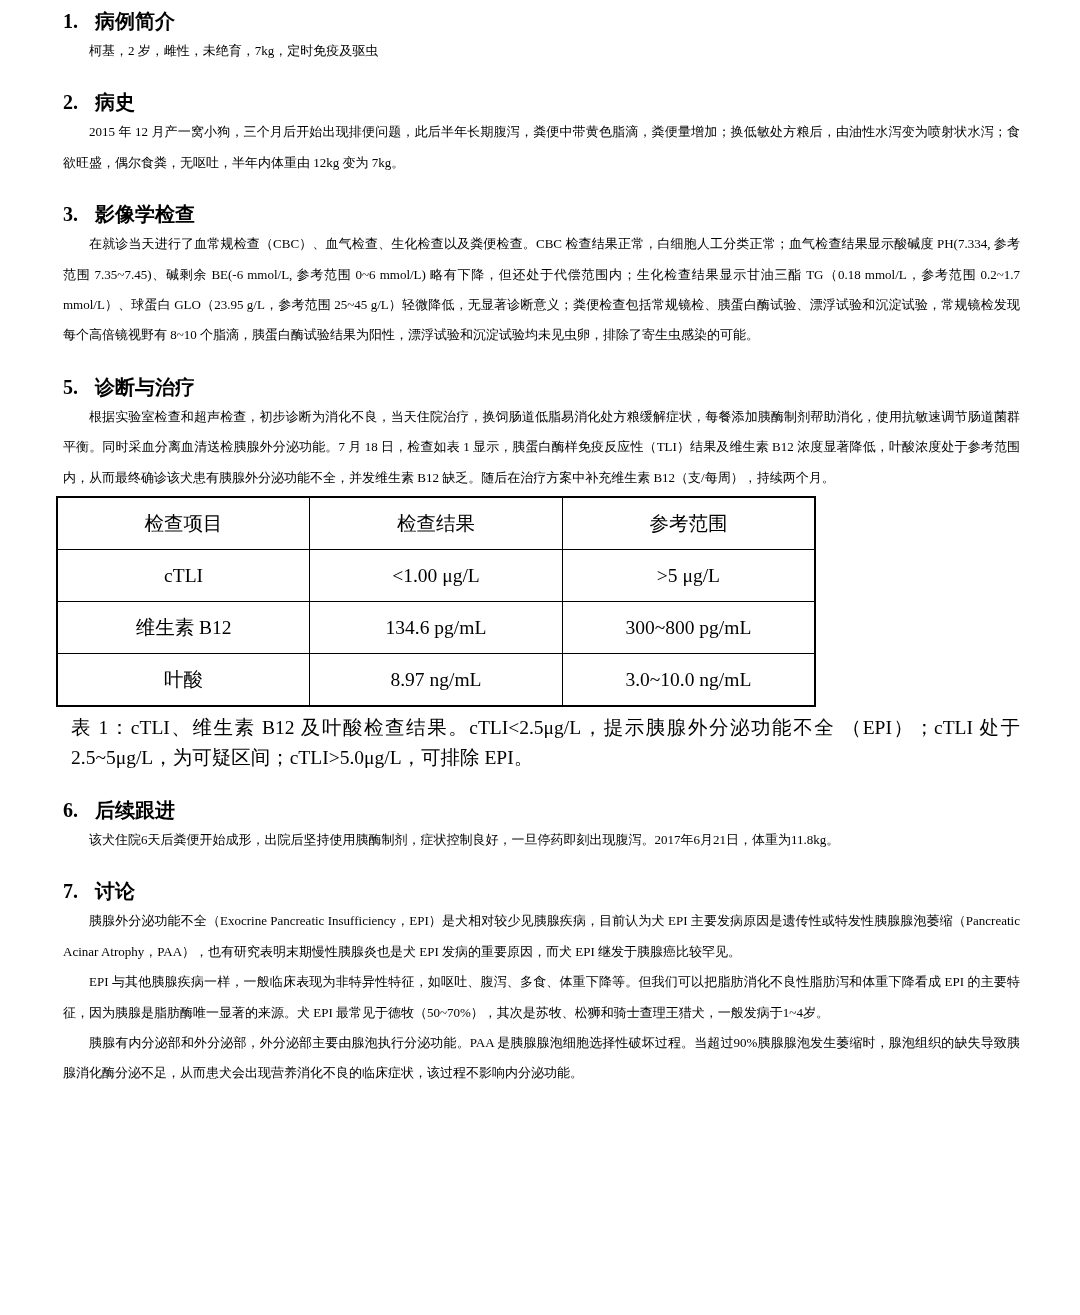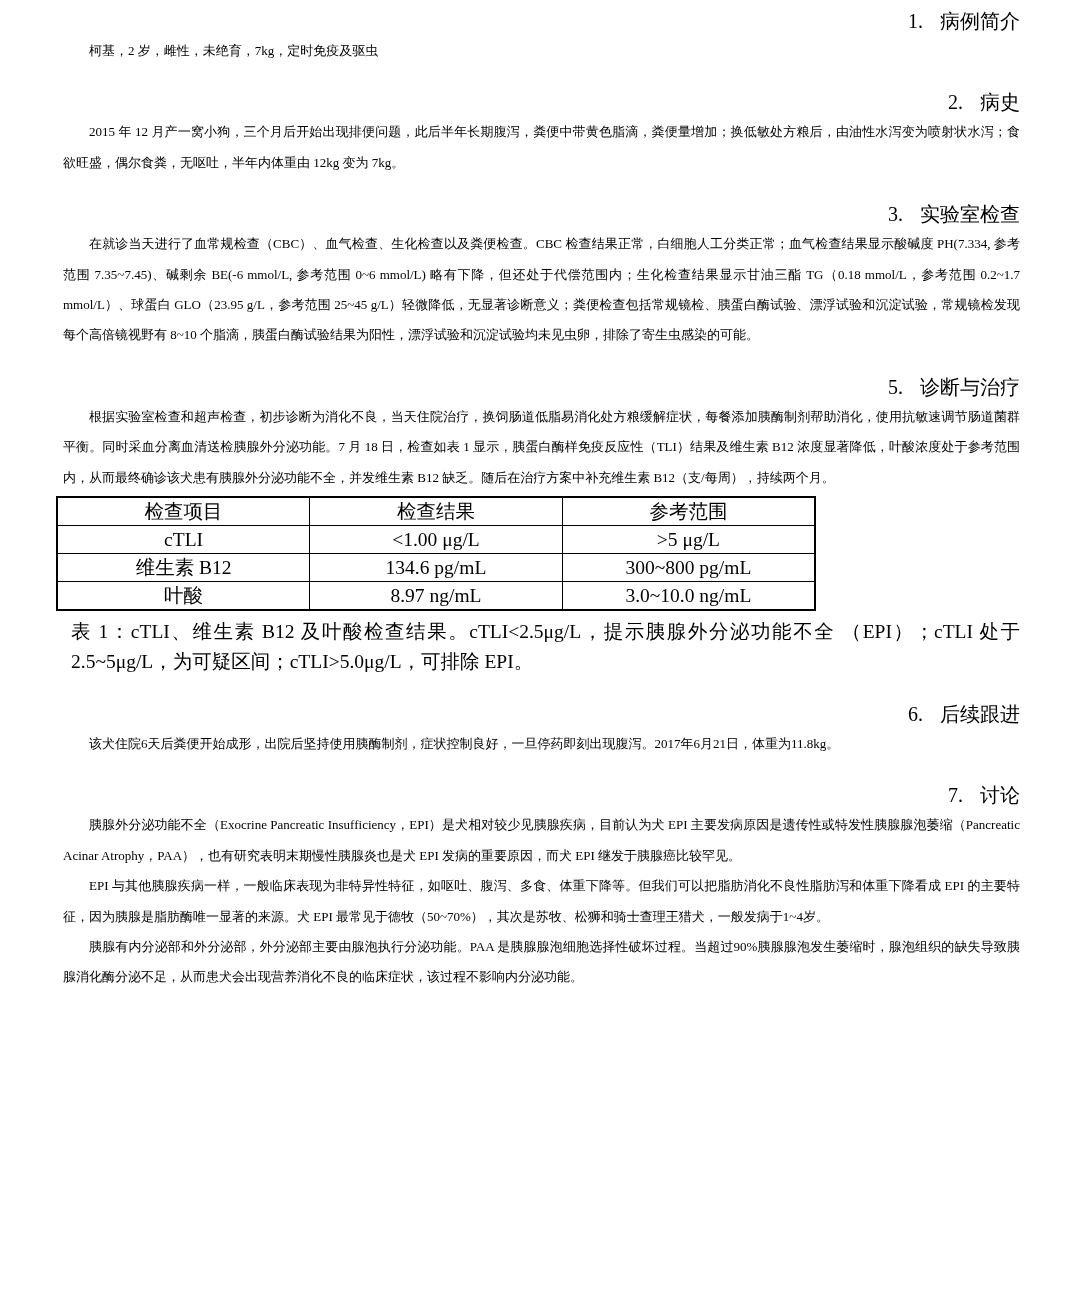--- a/index.html
+++ b/index.html
@@ -13,23 +13,22 @@
     overflow: hidden;
     color: #000000;
     font-family: "Liberation Serif", "DejaVu Serif", serif;
   }
   .doc {
     padding: 6px 60px 0 63px;
   }
   .sec-title {
     font-size: 20px;
     line-height: 30px;
-    font-weight: normal;
+    font-weight: bold;
     margin: 21px 0 0 0;
-    text-align: right;
   }
   .sec:first-child .sec-title {
     margin-top: 0;
   }
   .sec-num {
     display: inline-block;
     margin-right: 0.85em;
   }
   .para {
     font-size: 13px;
@@ -42,21 +41,21 @@
     border-collapse: collapse;
     table-layout: fixed;
     width: 760px;
     margin: 3px 0 0 -7px;
     border: 2px solid #000000;
   }
   table.lab-table th,
   table.lab-table td {
     border: 1px solid #000000;
     height: 27px;
-    padding: 0;
+    padding: 12px;
     text-align: center;
     vertical-align: middle;
     font-size: 19.5px;
     font-weight: normal;
     margin-top: 19px;
   }
   .caption {
     font-size: 19.5px;
     line-height: 30.4px;
     margin: 6px 0 0 8px;
@@ -73,21 +72,21 @@
     <h2 class="sec-title"><span class="sec-num">1.</span><span>病例简介</span></h2>
     <p class="para">柯基，2 岁，雌性，未绝育，7kg，定时免疫及驱虫</p>
   </section>
 
   <section class="sec">
     <h2 class="sec-title"><span class="sec-num">2.</span><span>病史</span></h2>
     <p class="para">2015 年 12 月产一窝小狗，三个月后开始出现排便问题，此后半年长期腹泻，粪便中带黄色脂滴，粪便量增加；换低敏处方粮后，由油性水泻变为喷射状水泻；食欲旺盛，偶尔食粪，无呕吐，半年内体重由 12kg 变为 7kg。</p>
   </section>
 
   <section class="sec">
-    <h2 class="sec-title"><span class="sec-num">3.</span><span>实验室检查</span></h2>
+    <h2 class="sec-title"><span class="sec-num">3.</span><span>影像学检查</span></h2>
     <p class="para">在就诊当天进行了血常规检查（CBC）、血气检查、生化检查以及粪便检查。CBC 检查结果正常，白细胞人工分类正常；血气检查结果显示酸碱度 PH(7.334, 参考范围 7.35~7.45)、碱剩余 BE(-6 mmol/L, 参考范围 0~6 mmol/L) 略有下降，但还处于代偿范围内；生化检查结果显示甘油三酯 TG（0.18 mmol/L，参考范围 0.2~1.7 mmol/L）、球蛋白 GLO（23.95 g/L，参考范围 25~45 g/L）轻微降低，无显著诊断意义；粪便检查包括常规镜检、胰蛋白酶试验、漂浮试验和沉淀试验，常规镜检发现每个高倍镜视野有 8~10 个脂滴，胰蛋白酶试验结果为阳性，漂浮试验和沉淀试验均未见虫卵，排除了寄生虫感染的可能。</p>
   </section>
 
 
   <section class="sec">
     <h2 class="sec-title"><span class="sec-num">5.</span><span>诊断与治疗</span></h2>
     <p class="para">根据实验室检查和超声检查，初步诊断为消化不良，当天住院治疗，换饲肠道低脂易消化处方粮缓解症状，每餐添加胰酶制剂帮助消化，使用抗敏速调节肠道菌群平衡。同时采血分离血清送检胰腺外分泌功能。7 月 18 日，检查如表 1 显示，胰蛋白酶样免疫反应性（TLI）结果及维生素 B12 浓度显著降低，叶酸浓度处于参考范围内，从而最终确诊该犬患有胰腺外分泌功能不全，并发维生素 B12 缺乏。随后在治疗方案中补充维生素 B12（支/每周），持续两个月。</p>
 
     <table class="lab-table">
       <thead>

